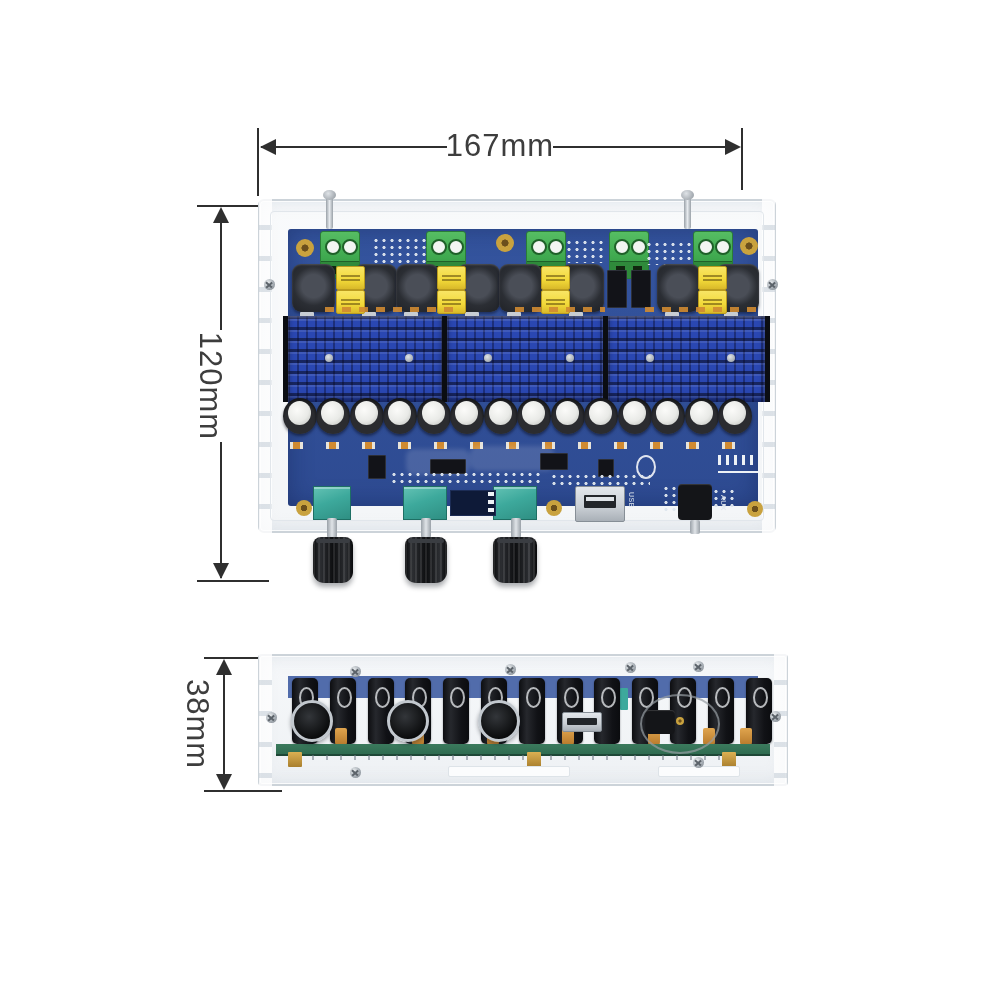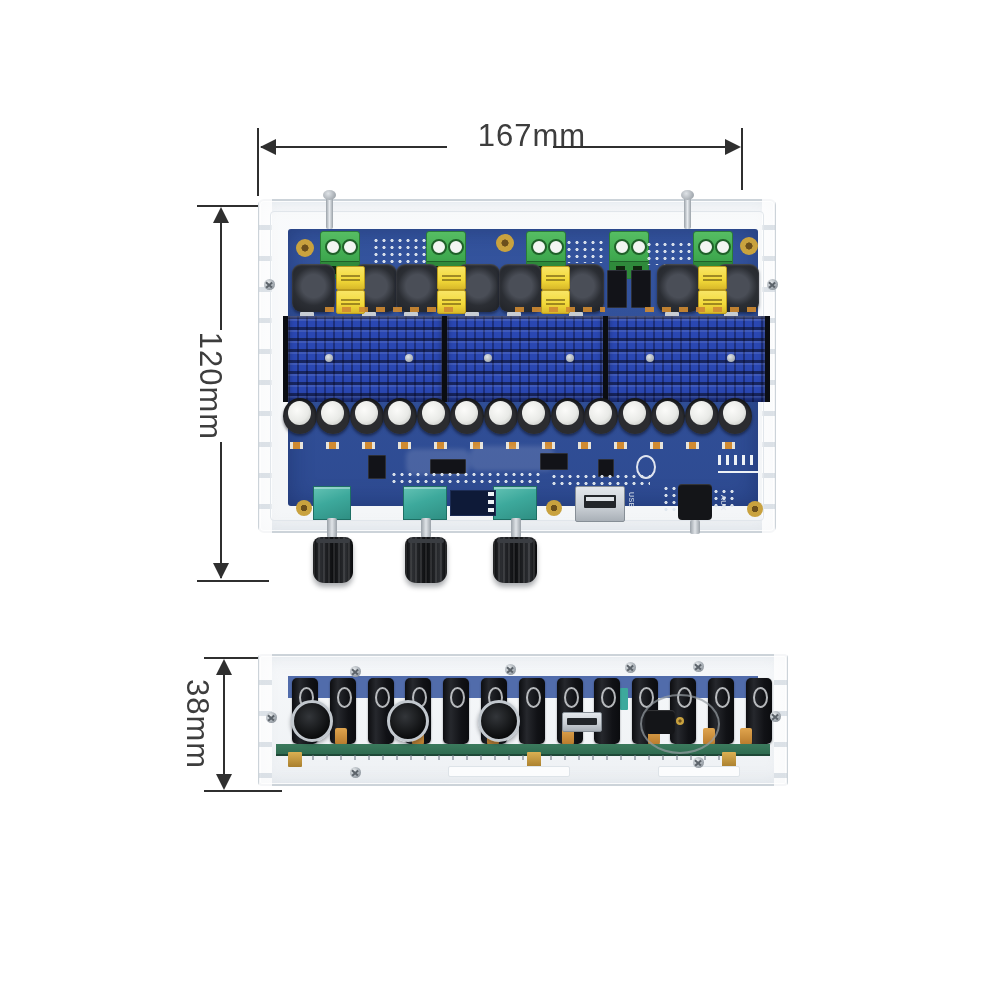--- a/index.html
+++ b/index.html
@@ -109,21 +109,21 @@
 
 <div id="stage">
 
   <div>
     <div class="dimline" style="left:257px;top:128px;width:2px;height:68px;"></div>
     <div class="dimline" style="left:741px;top:128px;width:2px;height:62px;"></div>
     <div class="dimline" style="left:261px;top:146px;width:186px;height:2px;"></div>
     <div class="dimline" style="left:553px;top:146px;width:186px;height:2px;"></div>
     <div class="arrow arr-left" style="left:260px;top:139px;"></div>
     <div class="arrow arr-right" style="left:725px;top:139px;"></div>
-    <div class="dim-label" style="left:500px;top:136px;margin-left:32px;">167mm</div>
+    <div class="dim-label" style="left:500px;top:146px;">167mm</div>
   </div>
 
   <div>
     <div class="dimline" style="left:197px;top:205px;width:72px;height:2px;"></div>
     <div class="dimline" style="left:197px;top:580px;width:72px;height:2px;"></div>
     <div class="dimline" style="left:220px;top:209px;width:2px;height:121px;"></div>
     <div class="dimline" style="left:220px;top:442px;width:2px;height:136px;"></div>
     <div class="arrow arr-up" style="left:213px;top:207px;"></div>
     <div class="arrow arr-down" style="left:213px;top:563px;"></div>
     <div class="dim-label vert" style="left:210px;top:386px;">120mm</div>

